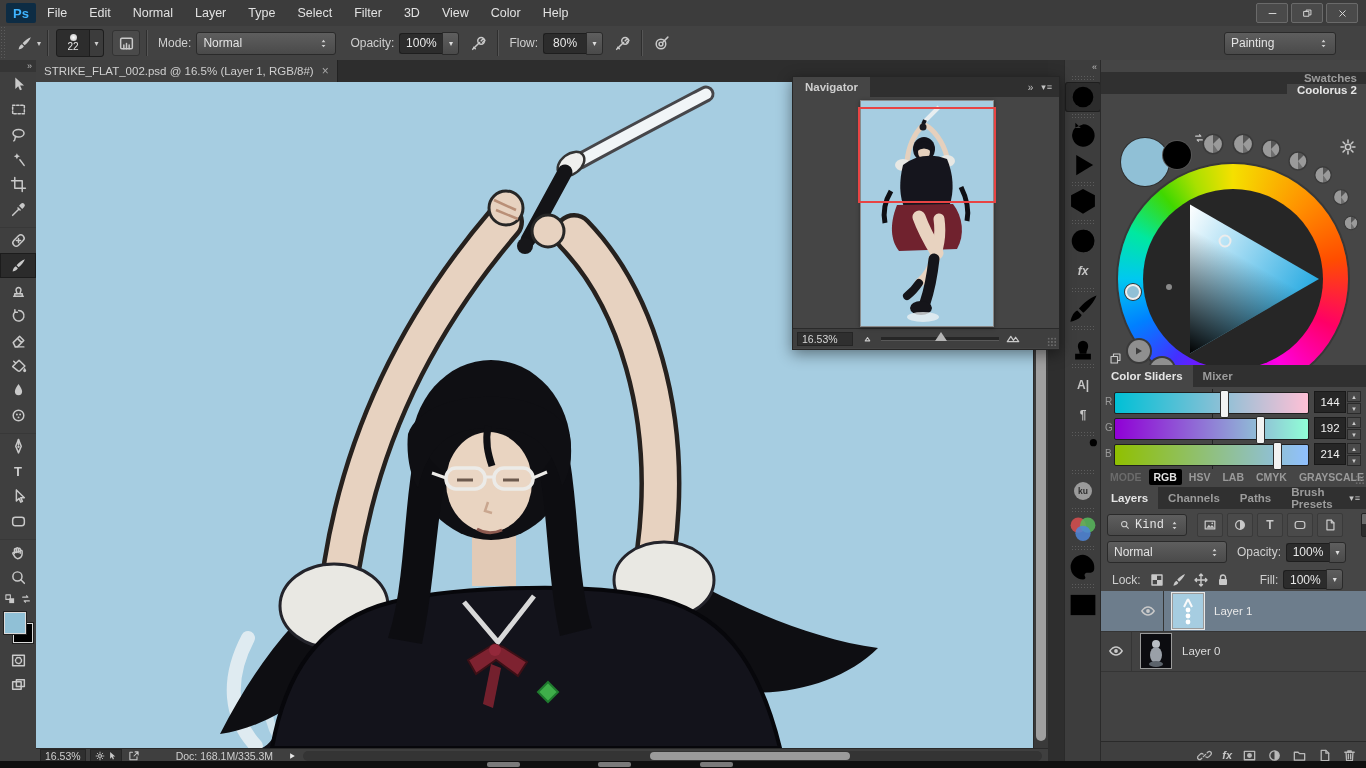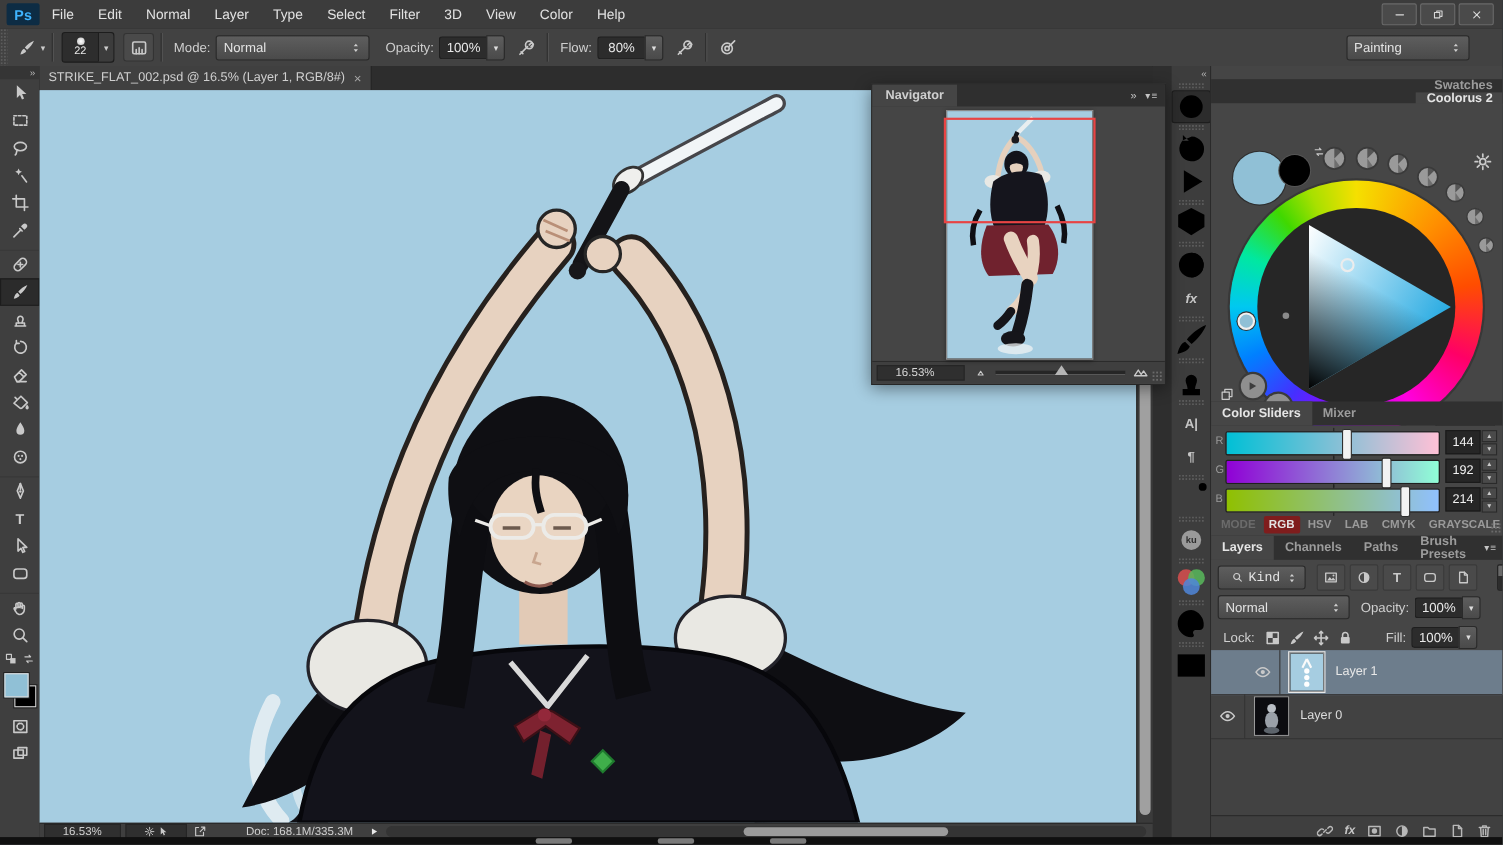--- a/index.html
+++ b/index.html
@@ -47,21 +47,21 @@
   
   #tabbar{left:36px;top:60px;width:1012px;height:22px;background:#2d2d2d;display:flex;align-items:flex-end;}
   #doctab{height:22px;background:#404040;border-right:1px solid #222;display:flex;align-items:center;padding:0 8px;color:#cfcfcf;font-size:11.5px;gap:8px;}
   #doctab .close{color:#a8a8a8;font-size:12px;}
   #canvas{left:36px;top:82px;width:997px;height:666px;background:#a6cde1;overflow:hidden;}
   #vscroll{left:1033px;top:82px;width:15px;height:666px;background:#3a3a3a;border-left:1px solid #2b2b2b;}
   #vthumb{position:absolute;left:2px;width:10px;border-radius:5px;background:#a0a0a0;top:38%;height:61%;}
   #docstatus{left:36px;top:748px;width:1012px;height:14px;background:#3f3f3f;border-top:1px solid #2a2a2a;display:flex;align-items:center;font-size:10.5px;color:#cfcfcf;}
   #hscroll{position:relative;flex:1;height:10px;margin:0 6px;background:#343434;border-radius:5px;}
   #hthumb{position:absolute;top:1px;height:8px;border-radius:4px;background:#9b9b9b;left:47%;width:27%;}
-  .statbox{height:12px;background:#2f2f2f;border:1px solid #252525;display:flex;align-items:center;padding:0 16px;margin-left:4px;}
+  .statbox{height:12px;background:#2f2f2f;border:1px solid #252525;display:flex;align-items:center;padding:0 4px;margin-left:4px;}
   
   #navigator{left:792px;top:76px;width:266px;height:272px;background:#454545;border:1px solid #262626;box-shadow:0 4px 14px rgba(0,0,0,.45);z-index:40;}
   #navhead{height:20px;background:#2f2f2f;display:flex;align-items:center;}
   #navtab{height:20px;background:#454545;padding:0 12px;display:flex;align-items:center;font-weight:bold;font-size:11.5px;color:#cfcfcf;}
   #navbody{position:relative;height:231px;background:#454545;}
   #navthumb{position:absolute;left:67px;top:3px;width:132px;height:225px;border:1px solid #8a8a8a;box-shadow:0 1px 4px rgba(0,0,0,.4);}
   #navproxy{position:absolute;left:-3px;top:6px;width:134px;height:92px;border:2px solid #e84444;}
   #navfoot{height:19px;background:#3f3f3f;border-top:1px solid #2a2a2a;display:flex;align-items:center;font-size:10.5px;color:#d6d6d6;}
   #navslider{position:relative;width:118px;height:3px;background:#262626;border-bottom:1px solid #585858;margin:0 6px;}
   #navsliderthumb{position:absolute;left:46%;top:-5px;width:0;height:0;border-left:6px solid transparent;border-right:6px solid transparent;border-bottom:9px solid #b5b5b5;}
@@ -101,21 +101,21 @@
   .strack:before,.strack:after{content:"";position:absolute;left:50%;width:1px;height:3px;background:#222;}
   .strack:before{top:-4px;} .strack:after{bottom:-4px;}
   .gr-r{background:linear-gradient(90deg,#00c0d6,#ffc0d6);}
   .gr-g{background:linear-gradient(90deg,#9000d6,#90ffd6);}
   .gr-b{background:linear-gradient(90deg,#90c000,#90c0ff);}
   .sthumb{position:absolute;top:-3px;width:7px;height:26px;background:#f2f2f2;border:1px solid #2e2e2e;border-radius:2px;margin-left:-4px;}
   .chval{position:absolute;left:213px;top:0;width:30px;height:20px;background:#262626;border:1px solid #191919;color:#f2f2f2;font-size:11.5px;display:flex;align-items:center;justify-content:center;}
   .steps{position:absolute;left:246px;top:0;display:flex;flex-direction:column;gap:1px;}
   .step{width:12px;height:9px;background:#4a4a4a;border:1px solid #2a2a2a;color:#ccc;font-size:6px;display:flex;align-items:center;justify-content:center;}
   .modechip{font-size:10.5px;font-weight:bold;color:#9a9a9a;padding:2px 5px;border-radius:2px;}
-  .modechip.active{background:#7f1d1d;color:#e3e3e3;}
+  .modechip.active{background:#000000;color:#e3e3e3;}
   .modechip.dim{color:#6b6b6b;}
   
   .lrow{position:absolute;left:0;width:266px;display:flex;align-items:center;}
   .filterbtn{width:24px;height:22px;border:1px solid #3a3a3a;border-radius:2px;display:flex;align-items:center;justify-content:center;color:#c9c9c9;background:#4a4a4a;margin-right:4px;}
   .vtoggle{width:10px;height:22px;background:linear-gradient(#6a6a6a 0 45%,#2c2c2c 45% 100%);border:1px solid #222;border-radius:2px;}
   .layerrow{position:absolute;left:0;width:266px;height:40px;display:flex;align-items:center;border-bottom:1px solid #353535;}
   .layerrow.selected{background:#6d7d8c;}
   .eyecell{width:30px;height:40px;display:flex;align-items:center;justify-content:center;border-right:1px solid #353535;}
   .lthumb{width:30px;height:34px;margin-left:8px;border:1px solid #9a9a9a;background:#0c0c10;flex:0 0 auto;}
   .layerrow.selected .lthumb{outline:1px solid #e8e8e8;}

